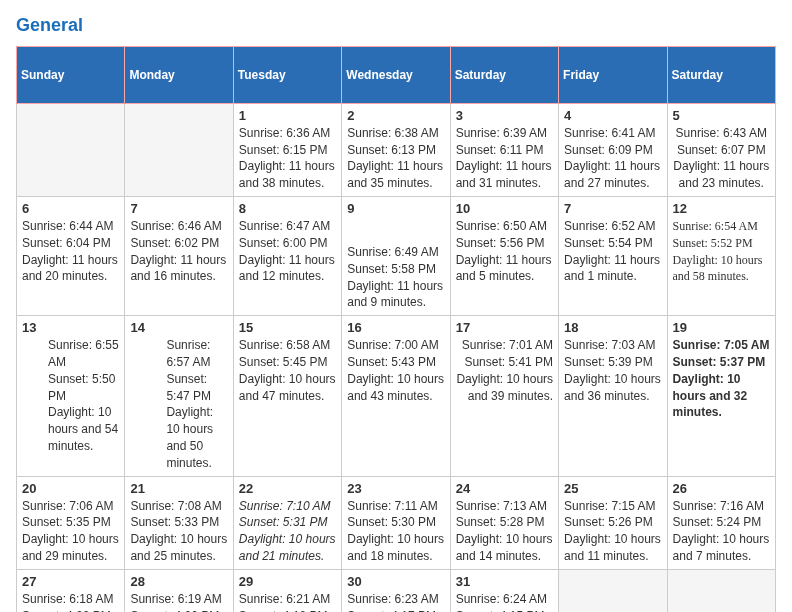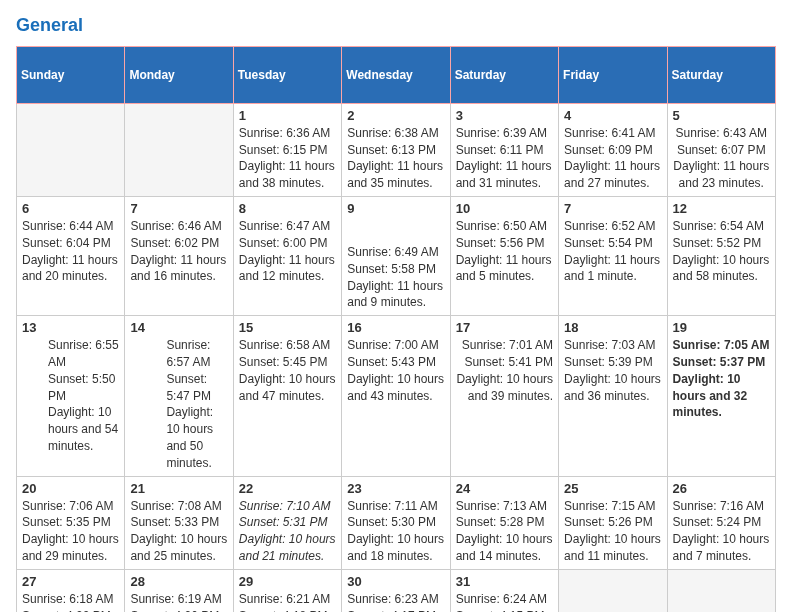--- a/index.html
+++ b/index.html
@@ -180,21 +180,21 @@
 Daylight: 11 hours and 5 minutes.</div>
         </td>
         <td>
           <span class="day-number">7</span>
           <div class="day-info" style="white-space: pre-line;">Sunrise: 6:52 AM
 Sunset: 5:54 PM
 Daylight: 11 hours and 1 minute.</div>
         </td>
         <td>
           <span class="day-number">12</span>
-          <div class="day-info" style="white-space: pre-line;">Sunrise: 6:54 AM
+          <div class="day-info" style="white-space: pre-line; font-family: Liberation Serif, serif;">Sunrise: 6:54 AM
 Sunset: 5:52 PM
 Daylight: 10 hours and 58 minutes.</div>
         </td>
       </tr>
       <tr>
         <td>
           <span class="day-number">13</span>
           <div class="day-info" style="white-space: pre-line; margin-left: 26px;">Sunrise: 6:55 AM
 Sunset: 5:50 PM
 Daylight: 10 hours and 54 minutes.</div>

